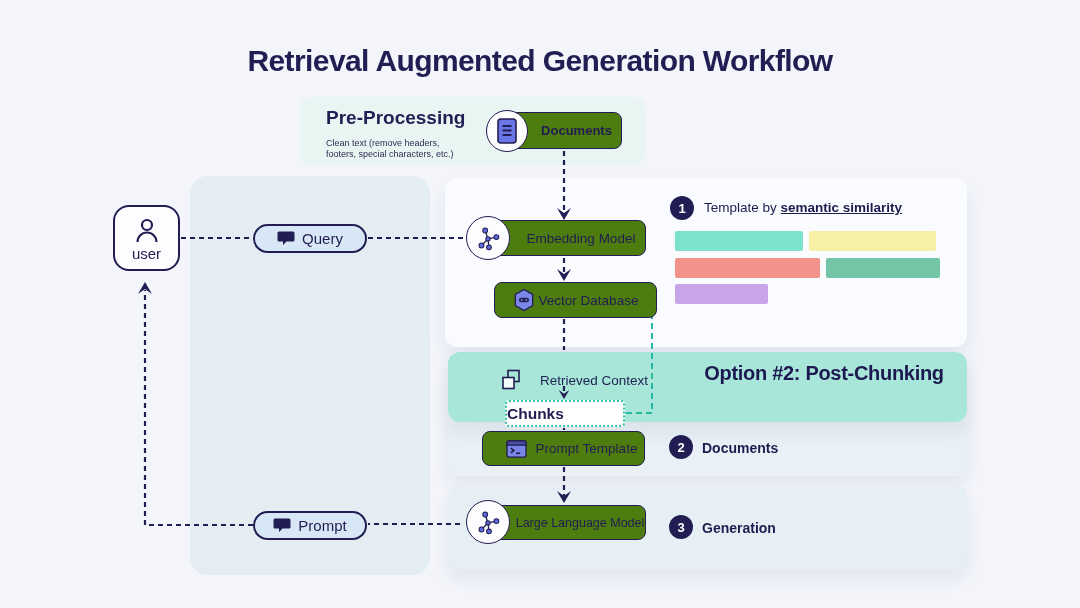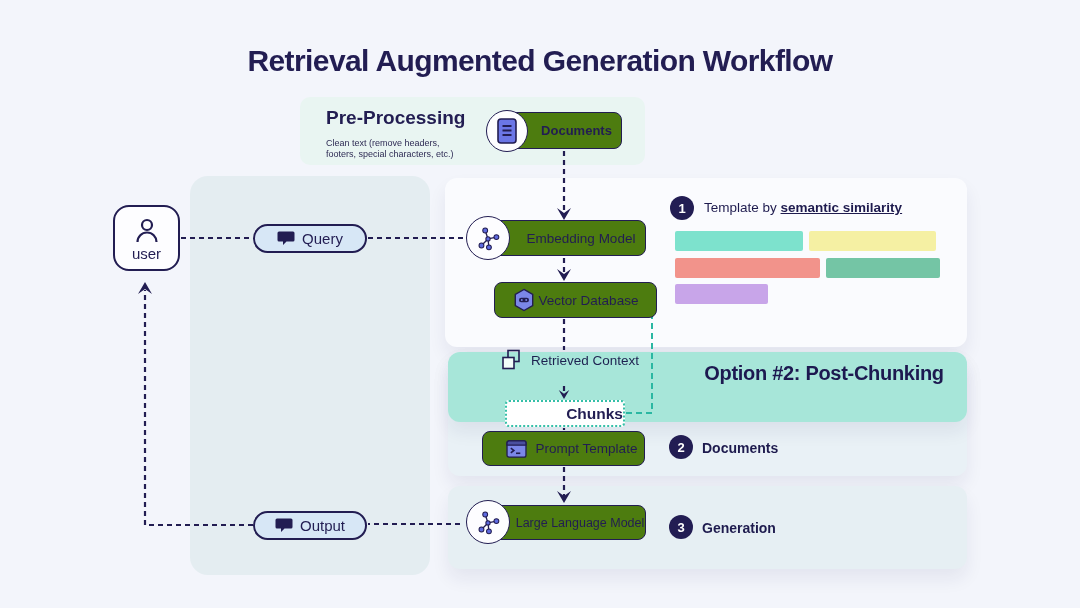--- a/index.html
+++ b/index.html
@@ -35,25 +35,25 @@
             border-radius:16px;z-index:12;display:flex;flex-direction:column;align-items:center;
             justify-content:center;gap:0;box-sizing:border-box;}
   .user-label{font-size:15px;font-weight:500;color:#221d52;}
 
   .retrieval-caption{position:absolute;left:704px;top:200px;font-size:13.5px;color:#1e1b4e;z-index:12;}
   .retrieval-caption b{font-weight:700;text-decoration:underline;}
   .bars{position:absolute;left:675px;top:231px;z-index:12;}
   .bar-row{display:flex;gap:6px;margin-bottom:6.5px;}
   .bar{height:20px;border-radius:2px;}
 
-  .rc-row{position:absolute;left:500px;top:348px;display:flex;align-items:center;gap:9px;z-index:12;
+  .rc-row{position:absolute;left:500px;top:368px;display:flex;align-items:center;gap:18px;z-index:12;
           font-size:13.5px;color:#1d2150;}
   .chunks-box{position:absolute;left:505px;top:400px;width:120px;height:27px;background:#ffffff;
               border:2px dotted #36c0a8;border-radius:4px;display:flex;align-items:center;
-              justify-content:flex-end;font-size:15.5px;font-weight:700;color:#221d52;z-index:12;box-sizing:border-box;}
+              justify-content:flex-start;font-size:15.5px;font-weight:700;color:#221d52;z-index:12;box-sizing:border-box;}
   .opt2{position:absolute;left:690px;top:362px;width:268px;text-align:center;z-index:12;}
   .opt2-title{font-size:20px;font-weight:700;letter-spacing:-0.3px;color:#1d1950;}
   .opt2-desc{margin-top:4px;font-size:9.5px;line-height:12.5px;color:#232057;}
 
   svg.overlay{position:absolute;left:0;top:0;z-index:8;pointer-events:none;}
 </style>
 </head>
 <body>
 
 <div class="canvas">
@@ -97,21 +97,21 @@
     <svg width="18" height="15" viewBox="0 0 18 15">
       <path d="M2 0.5h14a1.5 1.5 0 0 1 1.5 1.5v7a1.5 1.5 0 0 1-1.5 1.5H9.5L6 14v-3.5H2A1.5 1.5 0 0 1 0.5 9V2A1.5 1.5 0 0 1 2 0.5z" fill="#221d52"></path>
     </svg>
     <span>Query</span>
   </div>
 
   <div class="pill" style="left:253px;top:511px;width:114px;height:29px;">
     <svg width="18" height="15" viewBox="0 0 18 15">
       <path d="M2 0.5h14a1.5 1.5 0 0 1 1.5 1.5v7a1.5 1.5 0 0 1-1.5 1.5H9.5L6 14v-3.5H2A1.5 1.5 0 0 1 0.5 9V2A1.5 1.5 0 0 1 2 0.5z" fill="#221d52"></path>
     </svg>
-    <span>Output</span>
+    <span>Prompt</span>
   </div>
 
   <div class="node-box" style="left:480px;top:220px;width:166px;height:36px;padding-left:36px;font-size:13.5px;">
     <span>Embedding Model</span>
   </div>
   <div class="node-circle" style="left:466px;top:216px;width:44px;height:44px;">
     <svg width="28" height="28" viewBox="0 0 30 30">
       <g stroke="#221d52" stroke-width="1.4">
         <line x1="15" y1="16" x2="12" y2="7"></line>
           <line x1="15" y1="16" x2="24" y2="14"></line>

